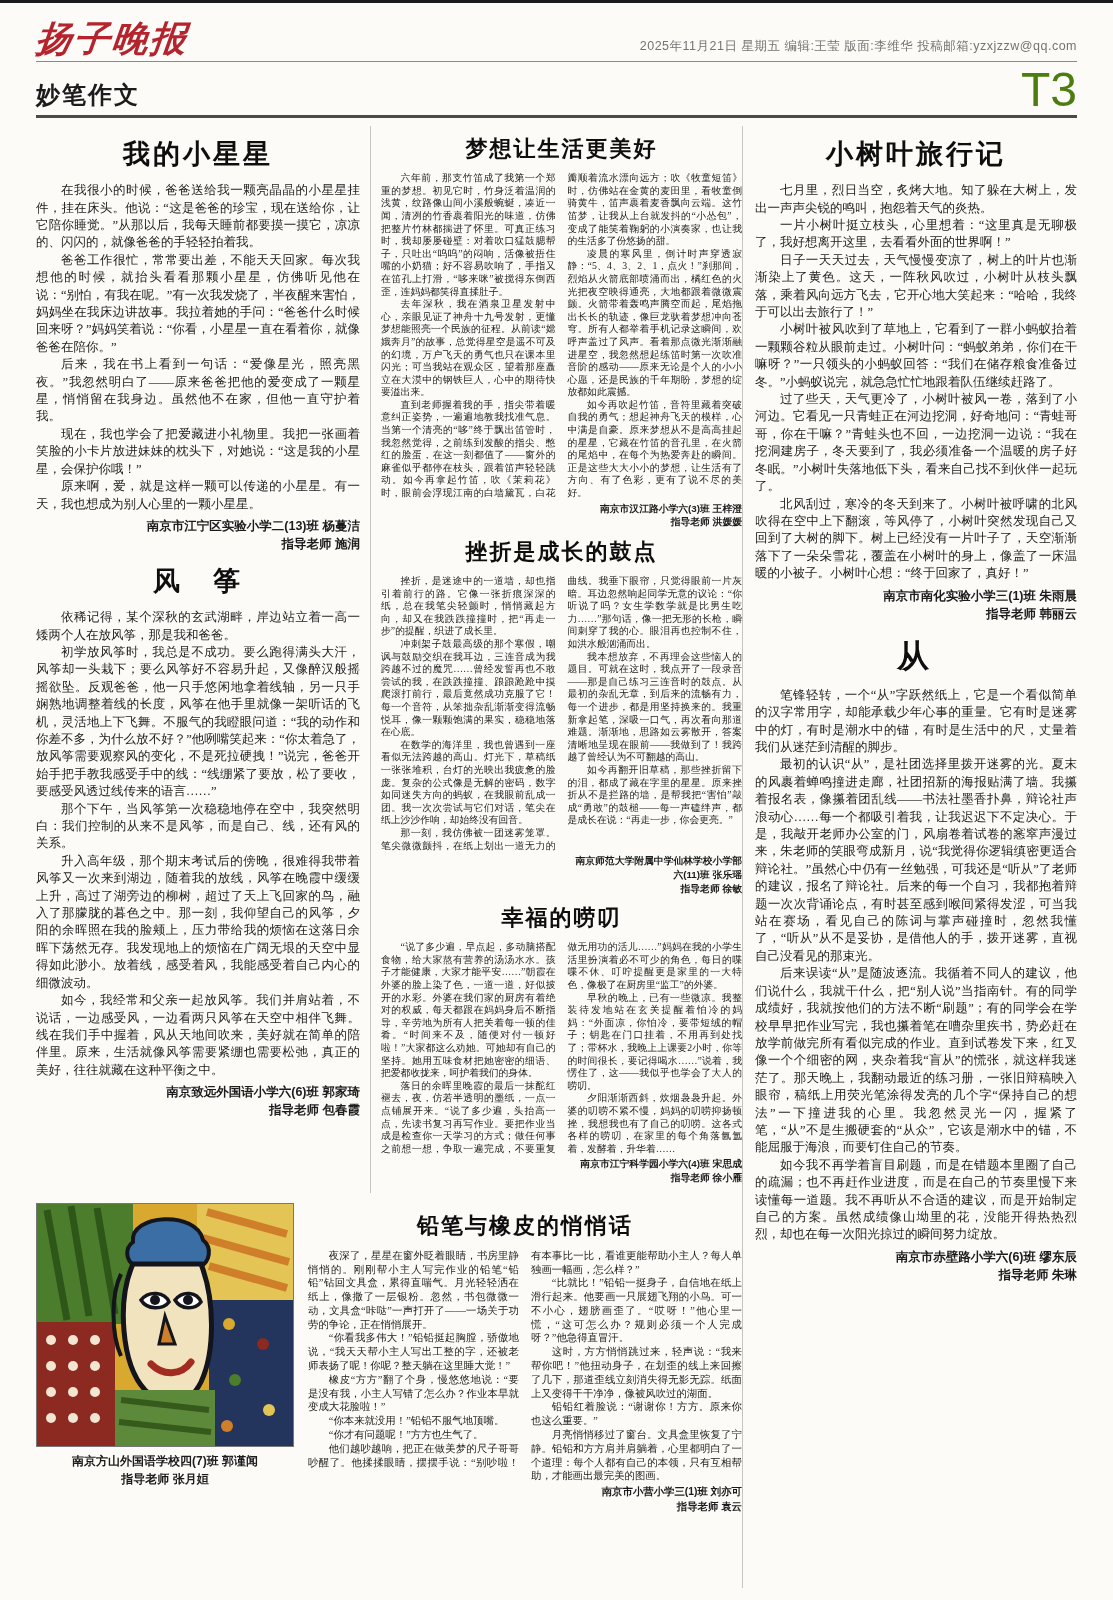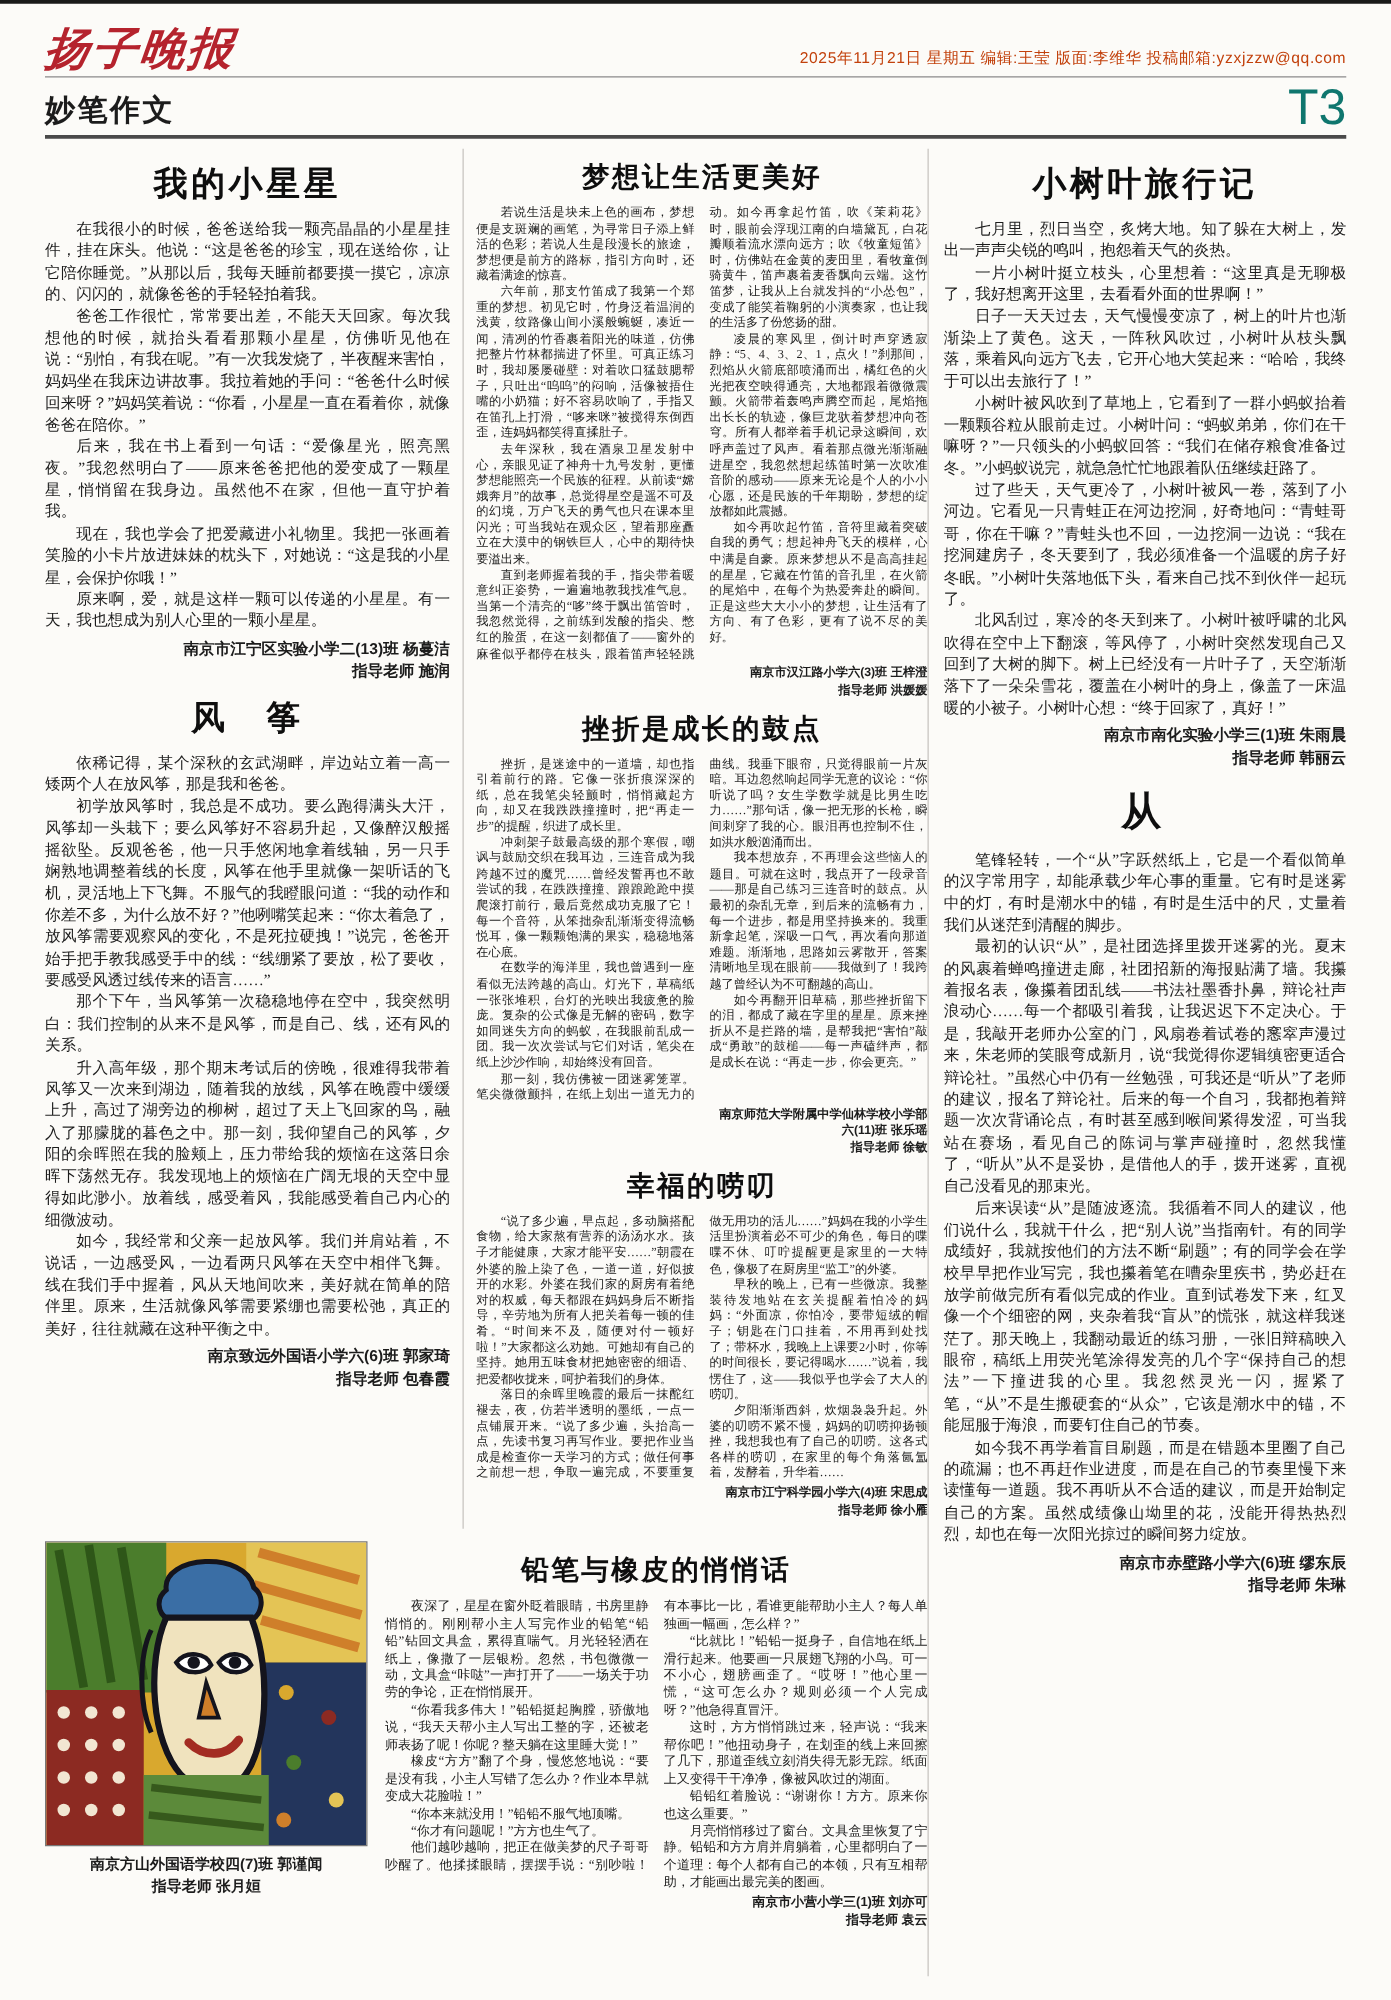--- a/index.html
+++ b/index.html
@@ -9,25 +9,25 @@
     font-family:"Liberation Serif","DejaVu Serif",serif;color:#1c1c1c;
     box-sizing:border-box;border-top:3px solid #1a1a1a;
   }
   
   .hdr{padding:10px 36px 0 36px;}
   .hdr-top{display:flex;align-items:flex-end;justify-content:space-between;height:44px;}
   .masthead{
     font-family:"Liberation Serif",serif;font-size:36px;font-weight:bold;font-style:italic;
     color:#b5232d;letter-spacing:2px;transform:skewX(-6deg);line-height:1;
   }
-  .dateline{font-family:"Liberation Sans",sans-serif;font-size:12.5px;color:#c2410c;letter-spacing:.5px;padding-bottom:2px;}
+  .dateline{font-family:"Liberation Sans",sans-serif;font-size:12.5px;color:#737373;letter-spacing:.5px;padding-bottom:2px;}
   .rule-thin{border-bottom:1px solid #8a8a8a;margin-top:4px;}
   .hdr-sec{display:flex;align-items:flex-end;justify-content:space-between;padding:6px 0 4px 0;}
   .section-title{font-family:"Liberation Sans",sans-serif;font-weight:bold;font-size:24px;letter-spacing:2px;}
-  .page-no{font-family:"Liberation Sans",sans-serif;font-size:40px;font-weight:500;line-height:.9;color:#0f766e;}
+  .page-no{font-family:"Liberation Sans",sans-serif;font-size:48px;font-weight:500;line-height:.9;color:#4d7c0f;}
   .rule-thick{border-bottom:3px solid #4a4a4a;}
   
   .content{display:flex;padding:8px 36px 0 36px;box-sizing:border-box;height:1470px;}
   .left-mid{width:706px;display:flex;flex-direction:column;}
   .top-row{display:flex;flex:0 0 auto;}
   .col-left{width:334px;padding-right:10px;box-sizing:border-box;}
   .col-mid{width:372px;border-left:1px solid #c6c4bf;padding-left:10px;box-sizing:border-box;}
   .bottom-row{display:flex;margin-top:10px;flex:1 1 auto;}
   .art-box{width:258px;flex:0 0 auto;}
   .pencil-box{flex:1 1 auto;padding-left:14px;}
@@ -105,21 +105,20 @@
                 <p>南京致远外国语小学六(6)班  郭家琦</p>
                 <p>指导老师  包春霞</p>
               </div>
           </article>
         </div>
 
         <div class="col-mid">
           <article class="mid">
             <h2 class="atitle">梦想让生活更美好</h2>
             <div class="abody">
-                <p>若说生活是块未上色的画布，梦想便是支斑斓的画笔，为寻常日子添上鲜活的色彩；若说人生是段漫长的旅途，梦想便是前方的路标，指引方向时，还藏着满途的惊喜。</p>
                 <p>六年前，那支竹笛成了我第一个郑重的梦想。初见它时，竹身泛着温润的浅黄，纹路像山间小溪般蜿蜒，凑近一闻，清冽的竹香裹着阳光的味道，仿佛把整片竹林都揣进了怀里。可真正练习时，我却屡屡碰壁：对着吹口猛鼓腮帮子，只吐出“呜呜”的闷响，活像被捂住嘴的小奶猫；好不容易吹响了，手指又在笛孔上打滑，“哆来咪”被搅得东倒西歪，连妈妈都笑得直揉肚子。</p>
                 <p>去年深秋，我在酒泉卫星发射中心，亲眼见证了神舟十九号发射，更懂梦想能照亮一个民族的征程。从前读“嫦娥奔月”的故事，总觉得星空是遥不可及的幻境，万户飞天的勇气也只在课本里闪光；可当我站在观众区，望着那座矗立在大漠中的钢铁巨人，心中的期待快要溢出来。</p>
                 <p>直到老师握着我的手，指尖带着暖意纠正姿势，一遍遍地教我找准气息。当第一个清亮的“哆”终于飘出笛管时，我忽然觉得，之前练到发酸的指尖、憋红的脸蛋，在这一刻都值了——窗外的麻雀似乎都停在枝头，跟着笛声轻轻跳动。如今再拿起竹笛，吹《茉莉花》时，眼前会浮现江南的白墙黛瓦，白花瓣顺着流水漂向远方；吹《牧童短笛》时，仿佛站在金黄的麦田里，看牧童倒骑黄牛，笛声裹着麦香飘向云端。这竹笛梦，让我从上台就发抖的“小怂包”，变成了能笑着鞠躬的小演奏家，也让我的生活多了份悠扬的甜。</p>
                 <p>凌晨的寒风里，倒计时声穿透寂静：“5、4、3、2、1，点火！”刹那间，烈焰从火箭底部喷涌而出，橘红色的火光把夜空映得通亮，大地都跟着微微震颤。火箭带着轰鸣声腾空而起，尾焰拖出长长的轨迹，像巨龙驮着梦想冲向苍穹。所有人都举着手机记录这瞬间，欢呼声盖过了风声。看着那点微光渐渐融进星空，我忽然想起练笛时第一次吹准音阶的感动——原来无论是个人的小小心愿，还是民族的千年期盼，梦想的绽放都如此震撼。</p>
                 <p>如今再吹起竹笛，音符里藏着突破自我的勇气；想起神舟飞天的模样，心中满是自豪。原来梦想从不是高高挂起的星星，它藏在竹笛的音孔里，在火箭的尾焰中，在每个为热爱奔赴的瞬间。正是这些大大小小的梦想，让生活有了方向、有了色彩，更有了说不尽的美好。</p>
               </div>
             <div class="byline">
                 <p>南京市汉江路小学六(3)班  王梓澄</p>
                 <p>指导老师  洪媛媛</p>
               </div>

